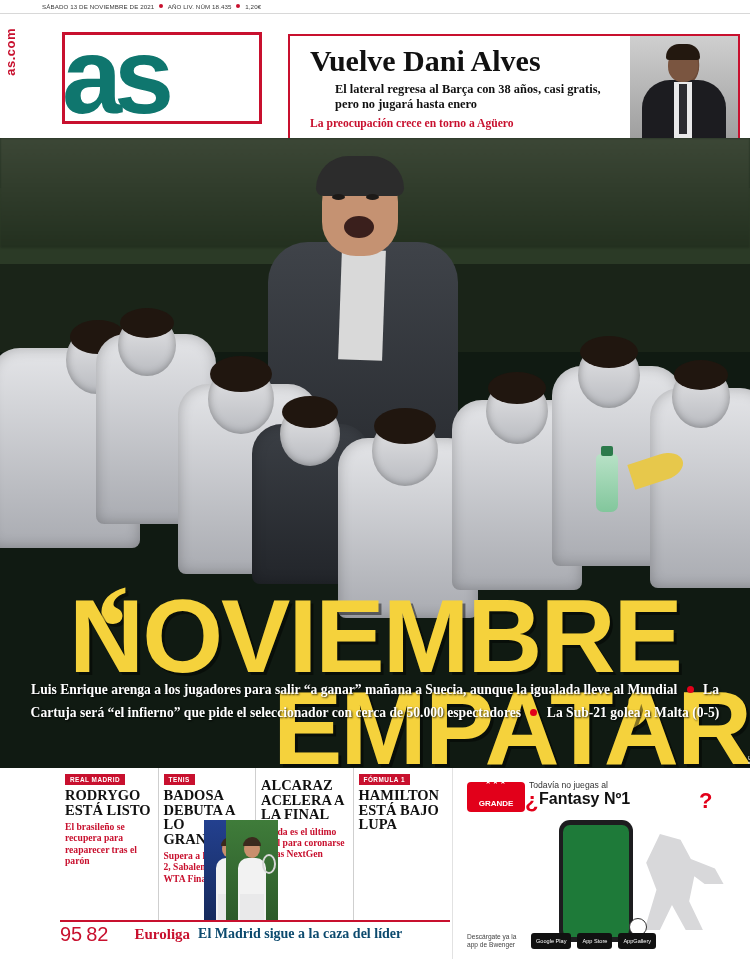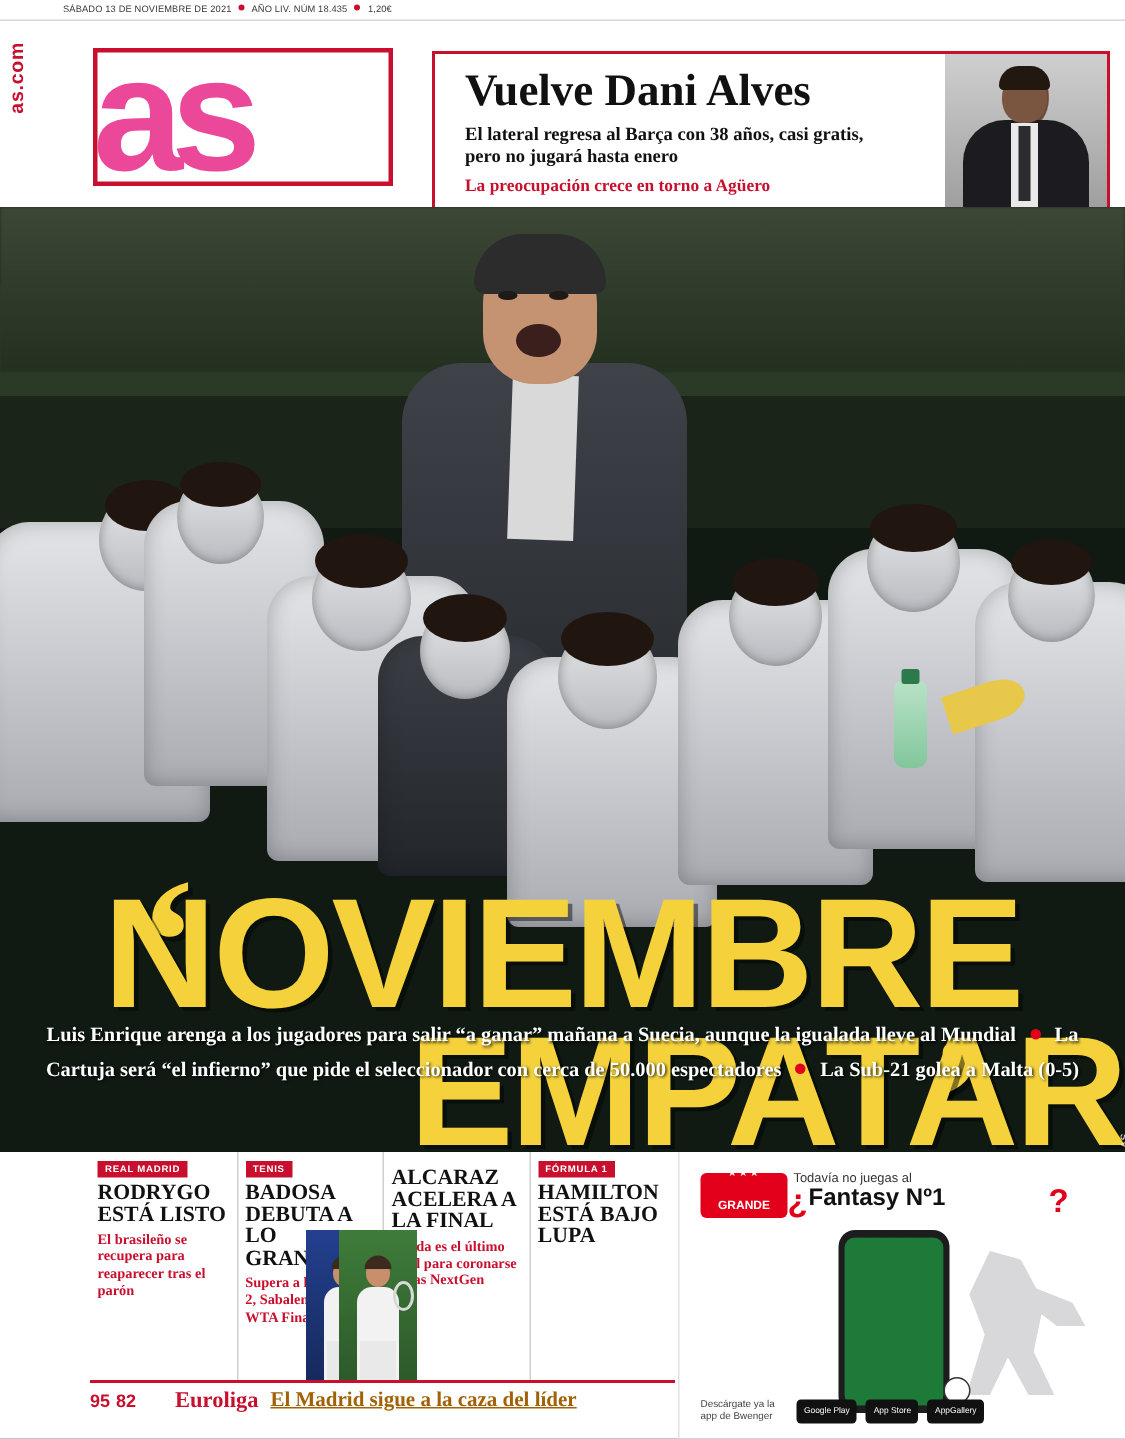--- a/index.html
+++ b/index.html
@@ -33,42 +33,42 @@
     font-family:"Liberation Sans", sans-serif;
     font-size:13px; font-weight:bold; color:#c8102e;
     transform-origin: left top;
     transform: rotate(-90deg) translate(-100%, 0);
     letter-spacing:.5px;
   }
   .logo {
     position:absolute; left:62px; top:8px;
     font-family:"Liberation Sans", sans-serif;
     font-size:108px; line-height:108px; font-weight:bold;
-    color:#ec4899; letter-spacing:-8px;
+    color:#0f766e; letter-spacing:-8px;
   }
   .logo-box {
     position:absolute; left:62px; top:18px; width:200px; height:92px;
     border:3px solid #c8102e;
   }
 
   
   .teaser {
     position:absolute; left:288px; top:20px; width:452px; height:112px;
     border:2px solid #c8102e; background:#fff;
     overflow:hidden;
   }
   .teaser h1 {
     font-family:"Liberation Serif", serif;
     font-size:30px; font-weight:bold; color:#111; line-height:30px;
     padding:10px 0 0 20px;
   }
   .teaser .sub {
     font-family:"Liberation Serif", serif;
     font-size:12.4px; font-weight:bold; color:#111; line-height:15px;
-    padding:6px 0 0 20px; width:300px;
+    padding:6px 0 0 20px; width:300px;margin-left:25px;
   }
   .teaser .sub2 {
     font-family:"Liberation Serif", serif;
     font-size:11.6px; font-weight:bold; color:#c8102e; line-height:14px;
     padding:5px 0 0 20px; width:300px;
   }
   .teaser .portrait {
     position:absolute; right:0; top:0; width:108px; height:112px;
     background:
       radial-gradient(ellipse at 52% 26%, #6d4b39 0 16%, rgba(109,75,57,0) 17%),
@@ -240,31 +240,31 @@
   .athlete-hair { position:absolute; left:17px; bottom:74px; width:18px;height:9px;background:#3b2a1d;border-radius:9px 9px 0 0;}
   .athlete-legs { position:absolute; left:14px; bottom:0; width:24px;height:26px;background:#e9e9ea;}
   .racket { position:absolute; left:36px; bottom:46px; width:14px;height:20px;border:2px solid #d8d8d8;border-radius:50%;}
 
   
   .euro {
     position:absolute; left:60px; top:152px; width:390px; height:26px;
     border-top:2px solid #c8102e; display:flex; align-items:center;
   }
   .score {
-    font-family:"Liberation Sans", sans-serif; font-weight:bold;
-    font-size:12px; color:#c8102e; margin-right:4px;
+    font-family:"Liberation Sans", sans-serif; font-weight:normal;
+    font-size:20px; color:#c8102e; margin-right:4px;
   }
   .score.second { color:#c8102e; margin-right:26px; }
   .euro .name {
     font-family:"Liberation Serif", serif; font-weight:bold;
     font-size:15px; color:#c8102e; margin-right:8px;
   }
   .euro .txt {
     font-family:"Liberation Serif", serif; font-weight:bold;
-    font-size:14px; color:#a16207;text-decoration:underline;
+    font-size:14px; color:#0c4a6e;
   }
 
   
   .ad {
     position:absolute; left:452px; top:0; width:298px; height:191px;
     background:#fff; border-left:1px solid #e2e2e2; overflow:hidden;
   }
   .ad-logo {
     position:absolute; left:14px; top:14px; width:58px; height:30px;
     background:#e2001a; border-radius:4px; color:#fff;

